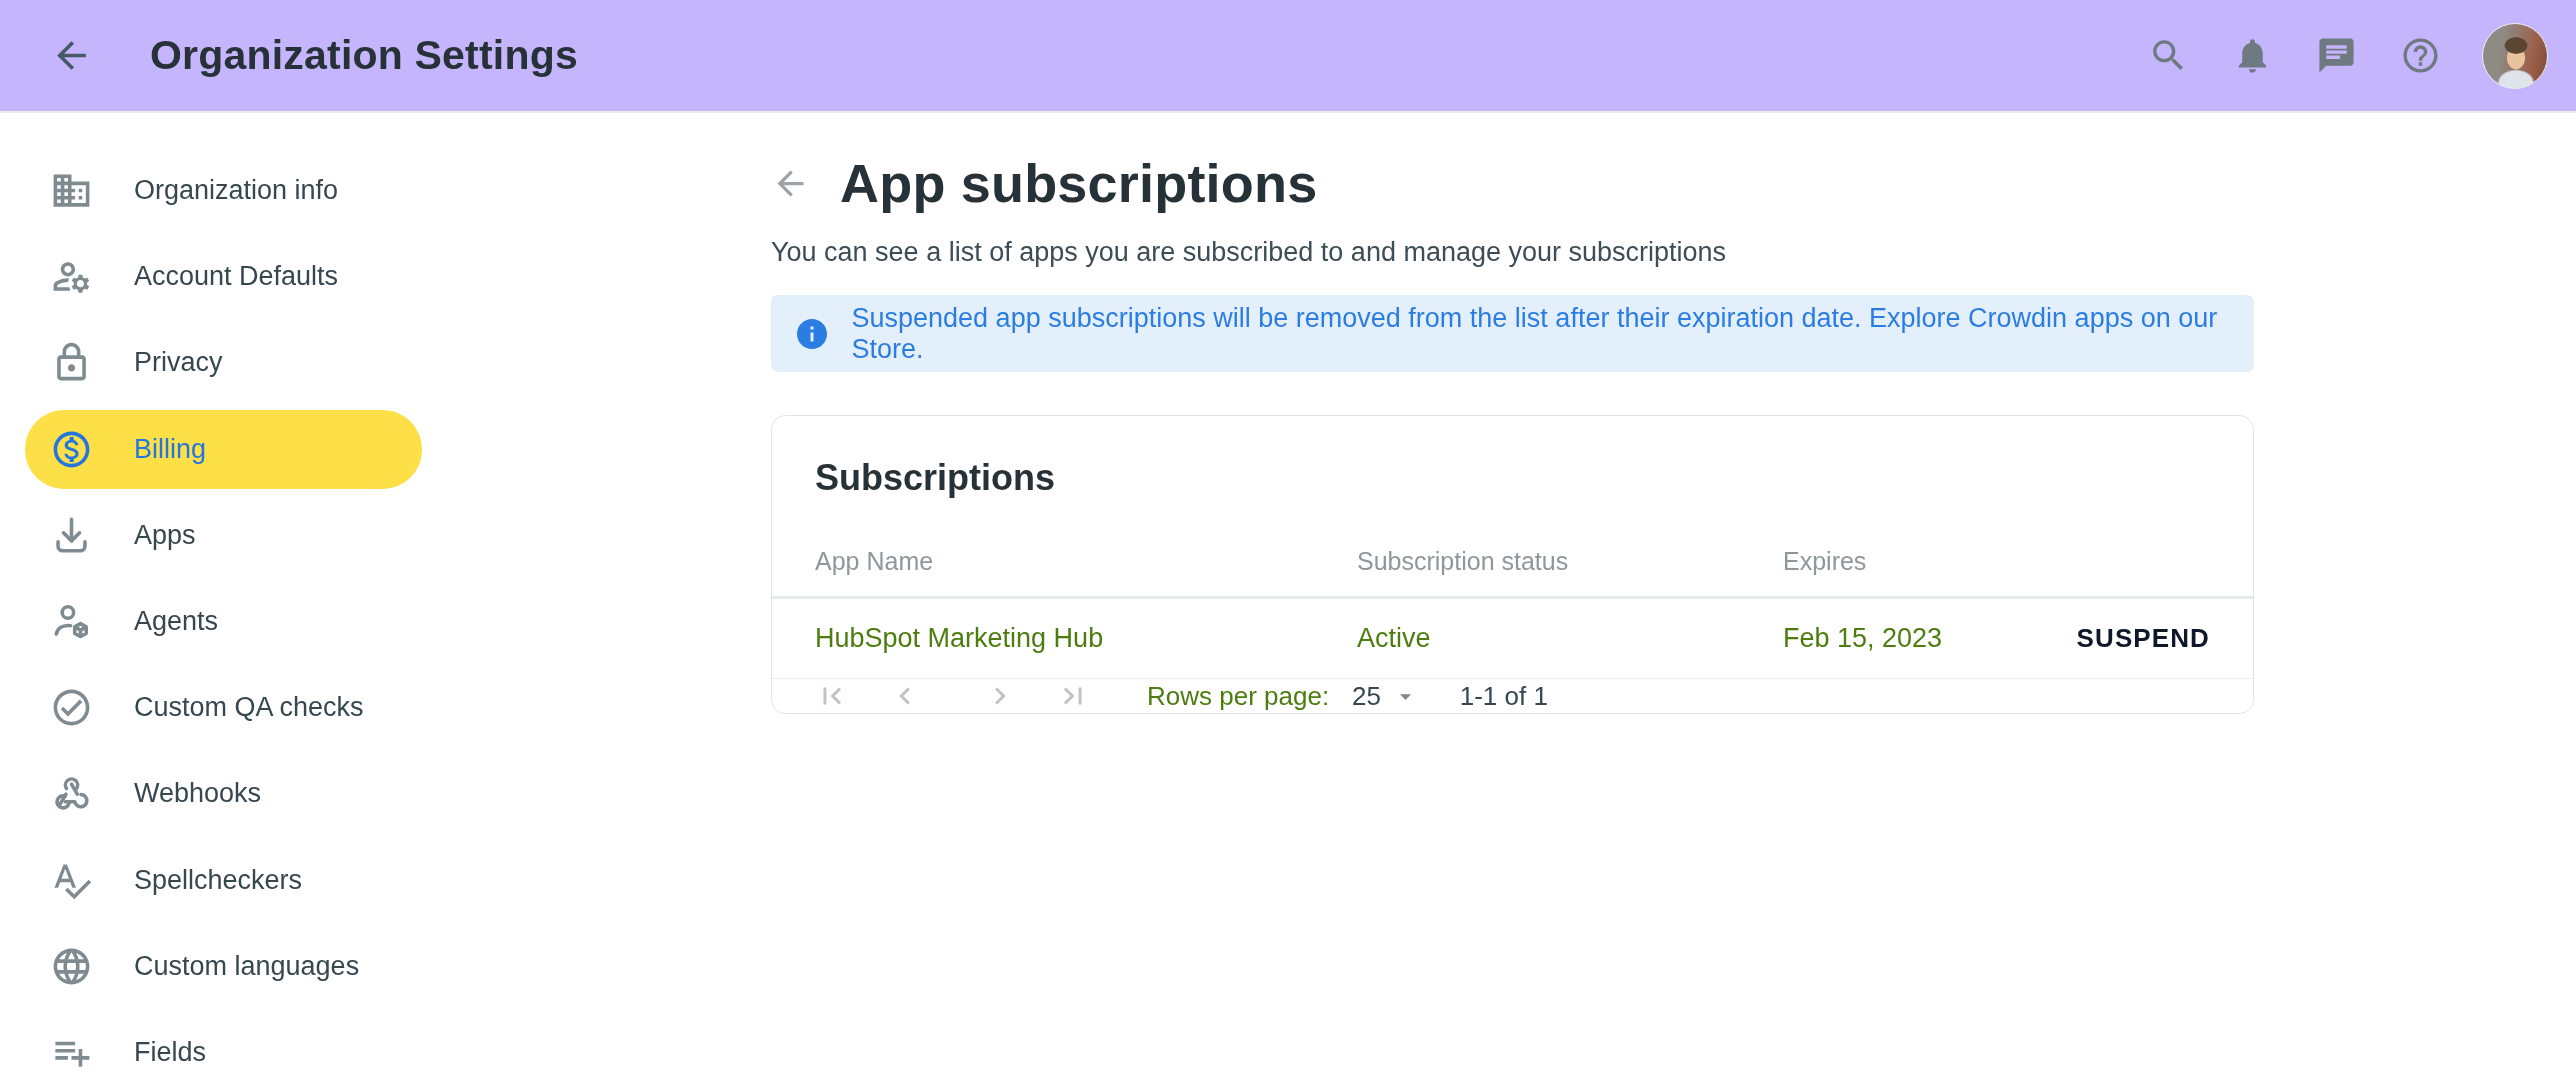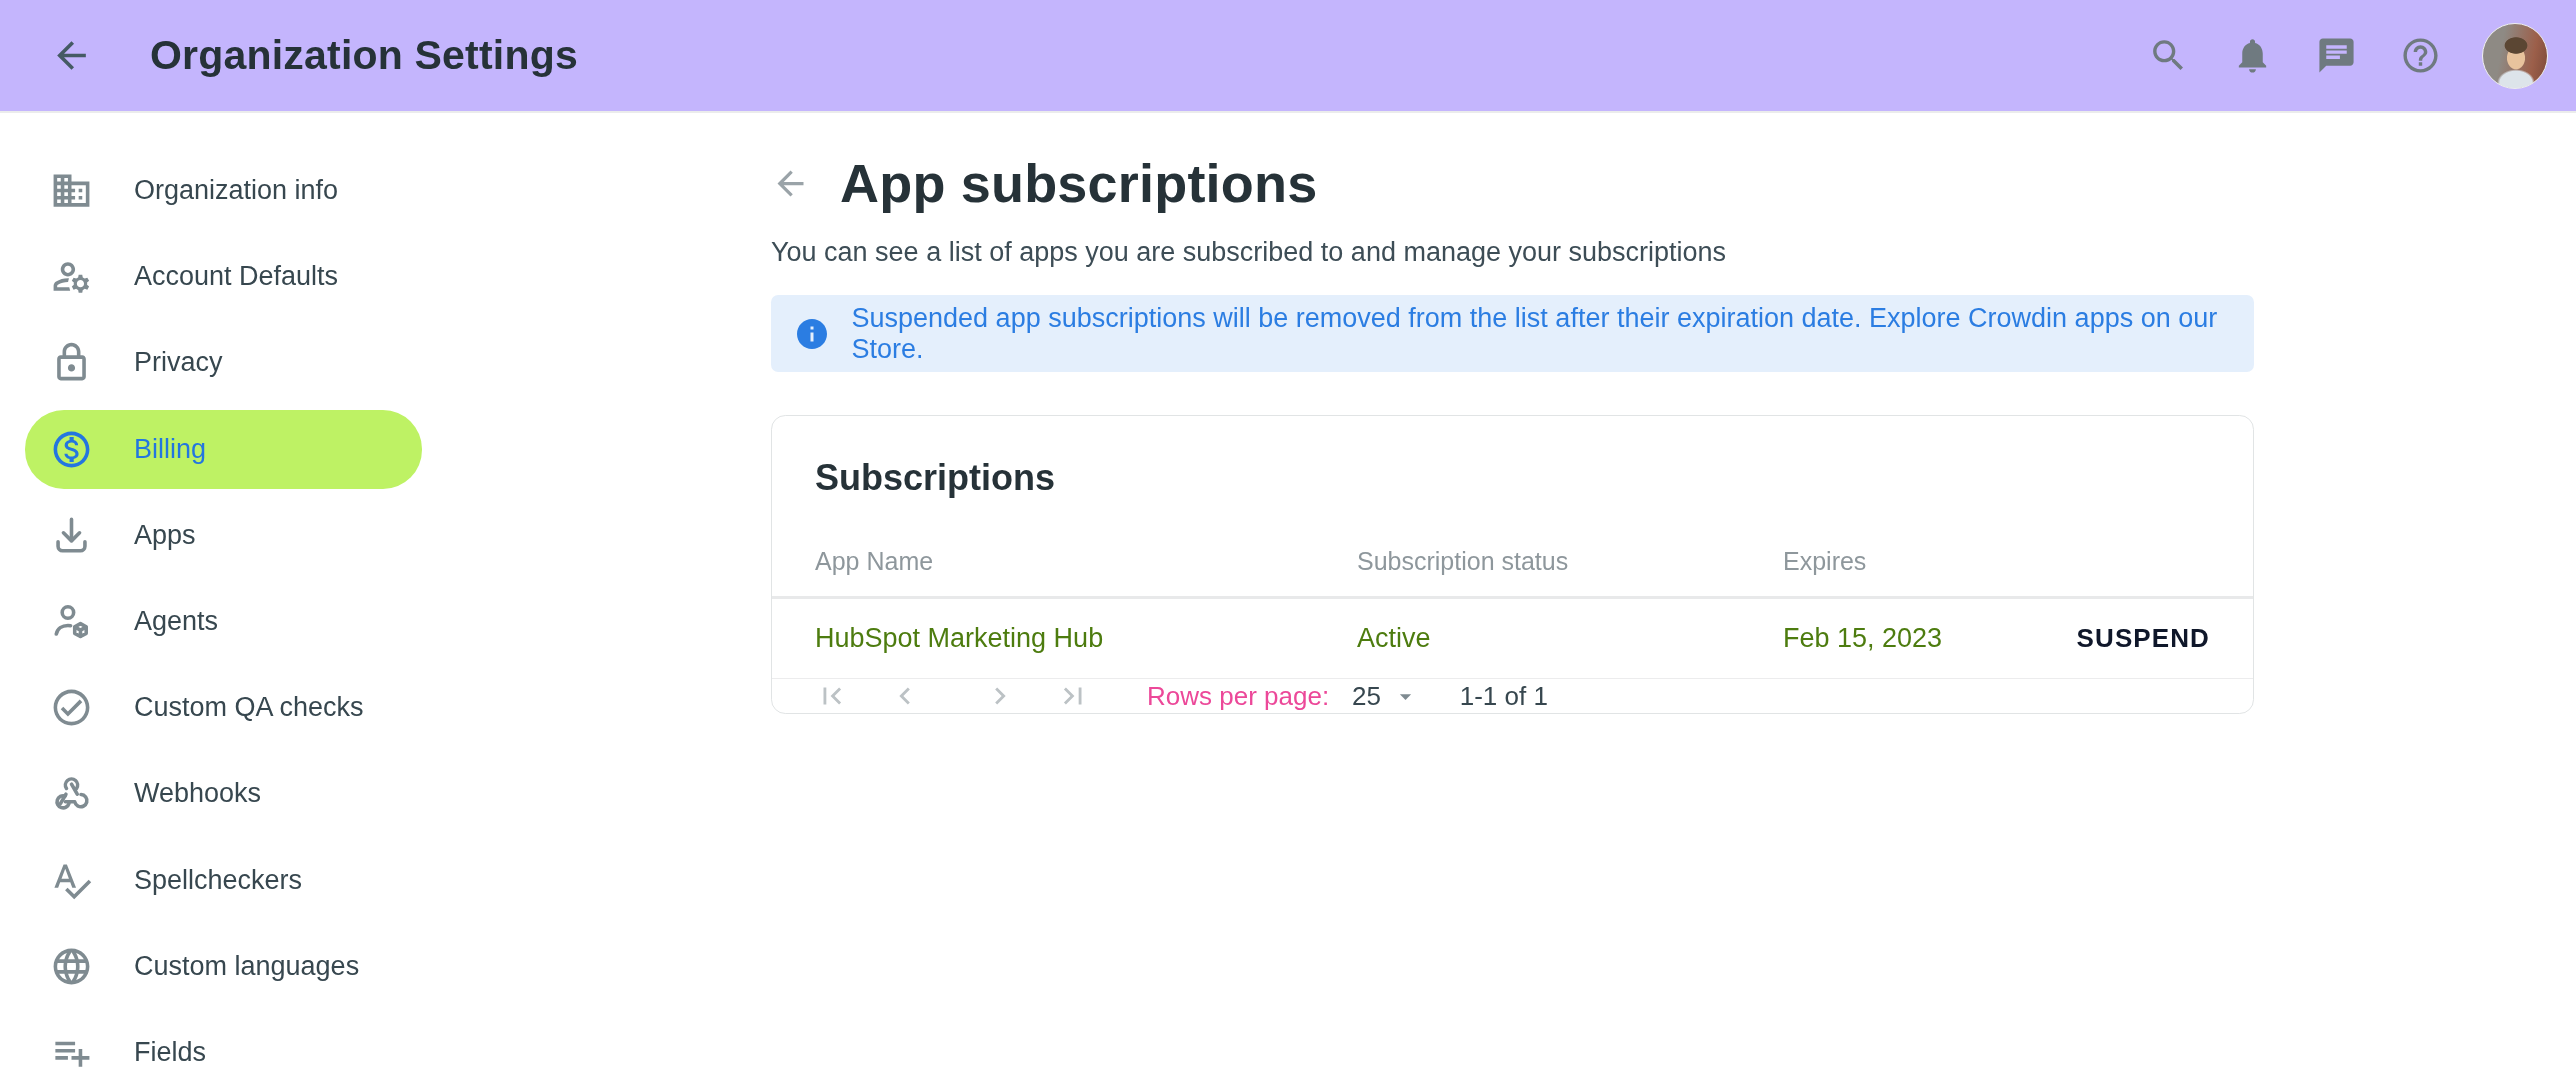--- a/index.html
+++ b/index.html
@@ -26,21 +26,21 @@
 
   
   .page { position:relative; display:flex; }
 
   
   .sidebar { width:716px; flex:none; padding:38px 0 0 25px; }
   .side-item { display:flex; align-items:center; width:397px; height:79px; margin-bottom:7.2px;
                padding:0 25px; border-radius:39px; cursor:pointer; }
   .side-item .s-icon { width:43px; height:43px; color:#7f8b91; flex:none; }
   .side-item .s-label { margin-left:41px; font-size:27px; font-weight:500; color:#37474f; white-space:nowrap; }
-  .side-item.active { background:#bef264; }
+  .side-item.active { background:#fde047; }
   .side-item.active .s-icon { color:#2376e0; }
   .side-item.active .s-label { color:#2376e0; }
 
   
   .main { width:1483px; flex:none; margin-left:55px; padding-top:39px; }
   .page-head { display:flex; align-items:center; }
   .page-head .back2 { width:39px; height:39px; color:#9aa3a8; cursor:pointer; flex:none; }
   .page-head h2 { font-size:54px; font-weight:700; color:#263238; margin-left:30px; letter-spacing:0.2px; }
   .subtitle { margin-top:23px; font-size:27px; color:#3d4d56; }
 
@@ -62,21 +62,21 @@
   .trow .td.action { text-align:right; font-size:26px; font-weight:700; color:#0f172a;
                      letter-spacing:1.1px; cursor:pointer; }
   .divider-thin { height:1.8px; background:#ececed; margin:0 -43px; }
 
   .pagination { flex:1; display:flex; align-items:center; }
   .pg-btn { width:34px; height:34px; color:#bcc2c5; flex:none; cursor:pointer; }
   .pg-btn.b1 { margin-right:39px; }
   .pg-btn.b2 { margin-right:61px; }
   .pg-btn.b3 { margin-right:39px; }
   .pg-btn.b4 { margin-right:57px; }
-  .pg-label { font-size:26px; color:#ec4899; }
+  .pg-label { font-size:26px; color:#4d7c0f; }
   .pg-select { display:flex; align-items:center; margin-left:23px; cursor:pointer;justify-content:space-between; }
   .pg-value { font-size:26px; color:#37474f; }
   .pg-caret { width:27px; height:27px; color:#7f8b91; margin-left:10.7px; }
   .pg-range { font-size:26px; color:#37474f; margin-left:41px; }
 </style>
 </head>
 <body>
 
 <div class="app">
 

